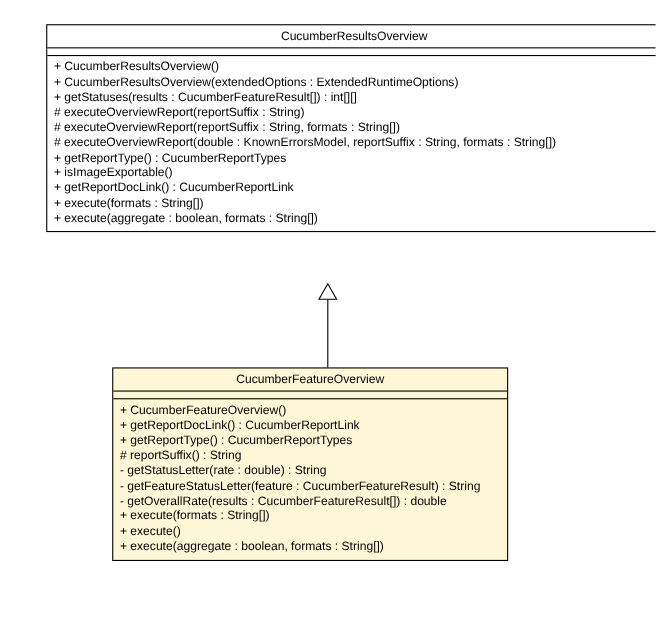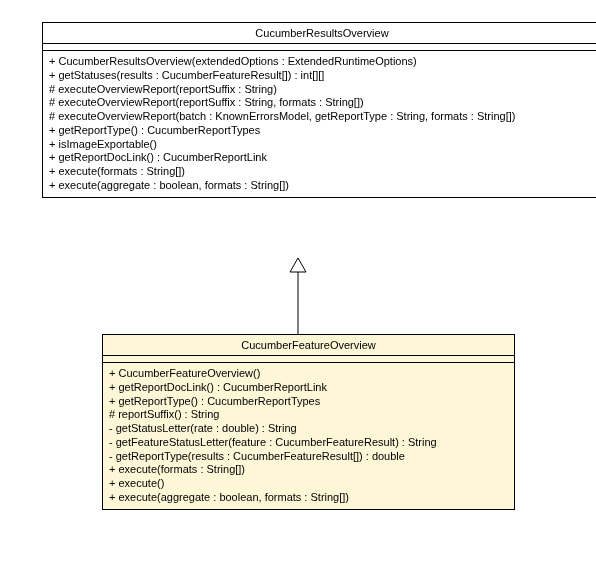--- a/index.html
+++ b/index.html
@@ -41,21 +41,21 @@
   .parent {
     left: 18px;
     top: 22px;
     width: 560px;
     background: #fff;
     margin-left: 24px;
   }
   .child {
     left: 102px;
     top: 334px;
-    width: 413px;
+    width: 360px;
     background: #fdf7d8;
   }
   .child .uml-title, .child .uml-attrs {
     border-bottom: 1px solid #000;
   }
   svg.connector {
     position: absolute;
     left: 0;
     top: 0;
     width: 596px;
@@ -65,44 +65,45 @@
 </style>
 </head>
 <body>
 
 <div class="diagram">
 
   <div class="uml-class parent">
     <div class="uml-title">CucumberResultsOverview</div>
     <div class="uml-attrs"></div>
     <div class="uml-ops">
+        <div>+ CucumberResultsOverview()</div>
         <div>+ CucumberResultsOverview(extendedOptions : ExtendedRuntimeOptions)</div>
         <div>+ getStatuses(results : CucumberFeatureResult[]) : int[][]</div>
         <div># executeOverviewReport(reportSuffix : String)</div>
         <div># executeOverviewReport(reportSuffix : String, formats : String[])</div>
-        <div># executeOverviewReport(batch : KnownErrorsModel, getReportType : String, formats : String[])</div>
+        <div># executeOverviewReport(double : KnownErrorsModel, reportSuffix : String, formats : String[])</div>
         <div>+ getReportType() : CucumberReportTypes</div>
         <div>+ isImageExportable()</div>
         <div>+ getReportDocLink() : CucumberReportLink</div>
         <div>+ execute(formats : String[])</div>
         <div>+ execute(aggregate : boolean, formats : String[])</div>
       </div>
   </div>
 
   <div class="uml-class child">
     <div class="uml-title">CucumberFeatureOverview</div>
     <div class="uml-attrs"></div>
     <div class="uml-ops">
         <div>+ CucumberFeatureOverview()</div>
         <div>+ getReportDocLink() : CucumberReportLink</div>
         <div>+ getReportType() : CucumberReportTypes</div>
         <div># reportSuffix() : String</div>
         <div>- getStatusLetter(rate : double) : String</div>
         <div>- getFeatureStatusLetter(feature : CucumberFeatureResult) : String</div>
-        <div>- getReportType(results : CucumberFeatureResult[]) : double</div>
+        <div>- getOverallRate(results : CucumberFeatureResult[]) : double</div>
         <div>+ execute(formats : String[])</div>
         <div>+ execute()</div>
         <div>+ execute(aggregate : boolean, formats : String[])</div>
       </div>
   </div>
 
   <svg class="connector">
     <line x1="298" y1="334" x2="298" y2="272" stroke="#000" stroke-width="1"></line>
     <polygon points="298,258 290,272 306,272" fill="#fff" stroke="#000" stroke-width="1"></polygon>
   </svg>

